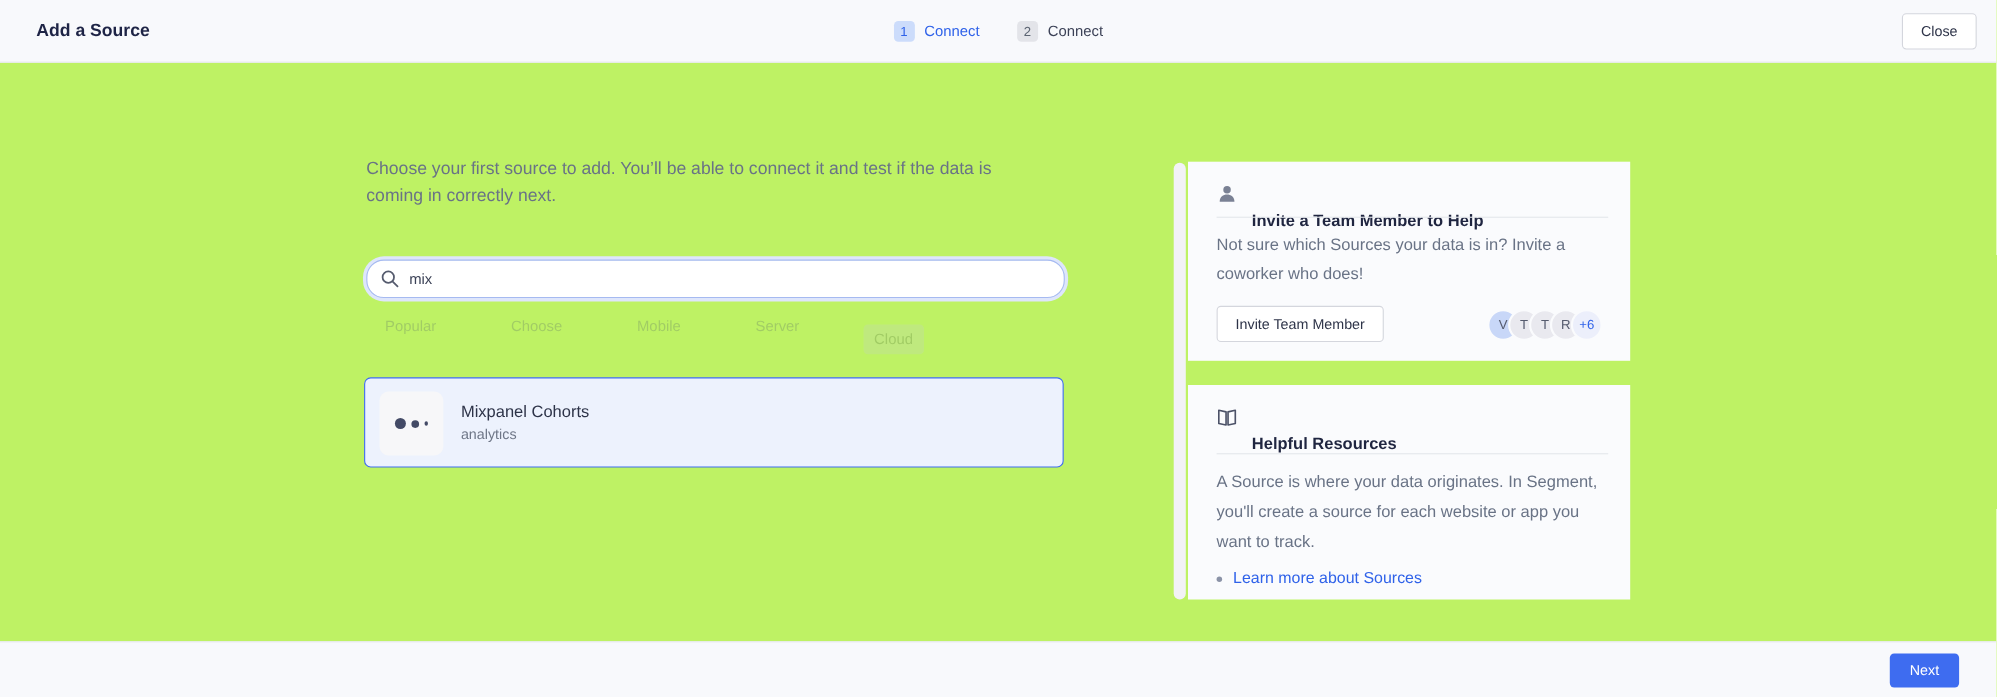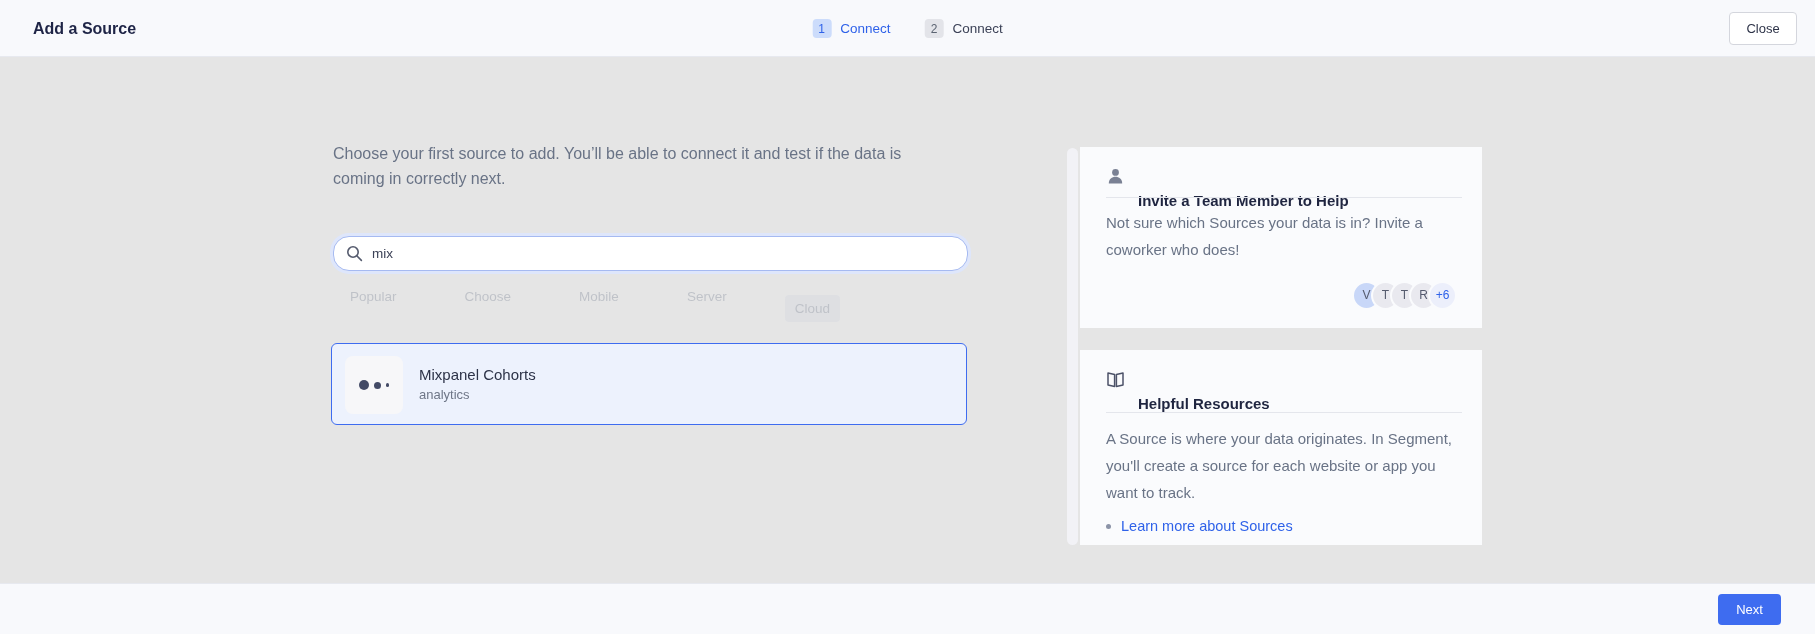--- a/index.html
+++ b/index.html
@@ -1,20 +1,20 @@
 <!DOCTYPE html>
 <html><head>
 <meta charset="utf-8">
 <style>
   * { margin: 0; padding: 0; box-sizing: border-box; }
   html, body { background: #ffffff; }
   body { font-family: "Liberation Sans", sans-serif; }
   .page {
     position: relative; width: 1815px; height: 634px;
-    background: #e5e5e5; overflow: hidden;
+    background: #bef264; overflow: hidden;
   }
 
   
   .topbar {
     position: absolute; left: 0; top: 0; width: 1815px; height: 57px;
     background: #f8f9fc; border-bottom: 1px solid #e7e9ef;
   }
   .topbar-title {
     position: absolute; left: 33px; top: 0; height: 57px;
     display: flex; align-items: center;
@@ -220,20 +220,21 @@
   <div class="side-panel panel-invite">
     <div class="panel-header">
       <svg class="panel-icon" viewBox="0 0 19 19">
         <circle cx="9.5" cy="5.4" r="3.4" fill="#7a8194"></circle>
         <path d="M 2.8 16.5 C 2.8 11.9 6 9.8 9.5 9.8 C 13 9.8 16.2 11.9 16.2 16.5 Z" fill="#7a8194"></path>
       </svg>
       <span class="panel-header-title">Invite a Team Member to Help</span>
     </div>
     <div class="panel-divider"></div>
     <p class="panel-body">Not sure which Sources your data is in? Invite a coworker who does!</p>
+    <button class="invite-btn">Invite Team Member</button>
     <div class="avatar-stack">
       <div class="avatar av-blue">V</div>
       <div class="avatar">T</div>
       <div class="avatar">T</div>
       <div class="avatar">R</div>
       <div class="avatar av-overflow">+6</div>
     </div>
   </div>
 
   <div class="side-panel panel-resources">

